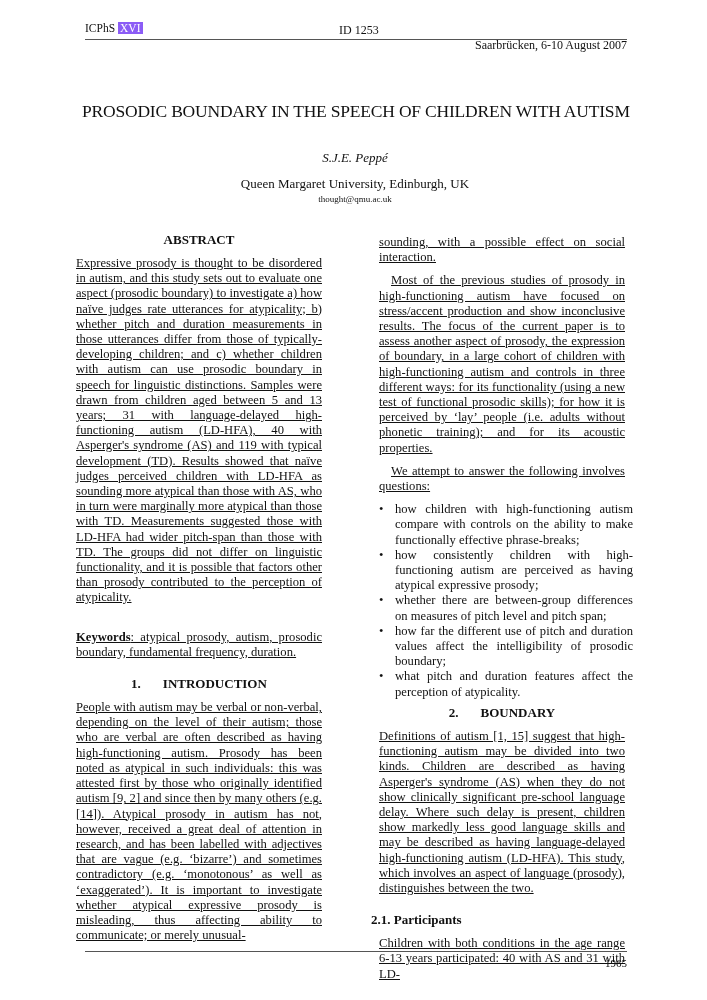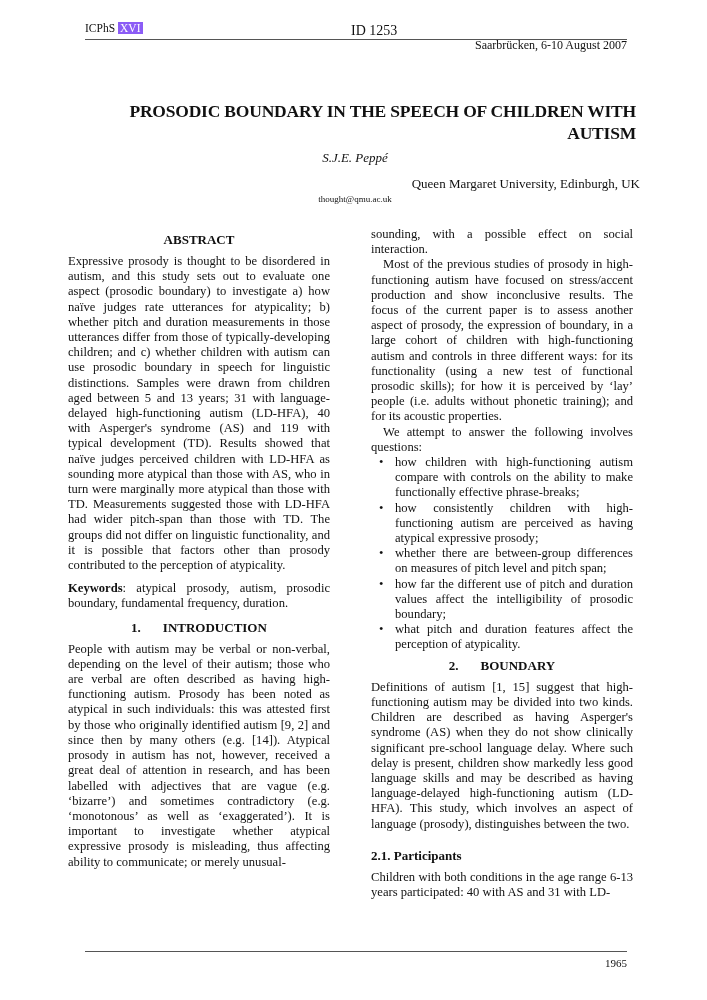--- a/index.html
+++ b/index.html
@@ -7,55 +7,55 @@
     width: 707px; height: 1000px; position: relative; overflow: hidden;
     font-family: "Liberation Serif", "DejaVu Serif", serif; color: #111;
   }
   .header {
     position: absolute; left: 85px; top: 22px; width: 542px; height: 17px;
     border-bottom: 1px solid #555;
     font-size: 11.5px;
   }
   .header .left { position: absolute; left: 0; top: 0; }
   .header .badge { background: #8b5cf6; color: #fff; padding: 0 2px; margin-left: 3px; font-size: 11.5px; }
-  .header .mid { position: absolute; left: 266px; top: 1px; font-size: 14px; }
+  .header .mid { position: absolute; left: 254px; top: 1px; font-size: 12px; }
   .header .right { position: absolute; right: 0; top: 16px; font-size: 12px; }
 
   .title {
-    position: absolute; left: 66px; top: 100px; width: 570px;
-    text-align: right; font-weight: bold; font-size: 17.5px; line-height: 22px;
+    position: absolute; left: 82px; top: 100px; width: 570px;
+    text-align: left; font-weight: normal; font-size: 17.5px; line-height: 22px;
     letter-spacing: -0.2px;
   }
   .author {
     position: absolute; left: 70px; top: 150px; width: 570px;
     text-align: center; font-weight: normal; font-style: italic; font-size: 13px;
   }
   .affil {
     position: absolute; left: 70px; top: 176px; width: 570px;
-    text-align: right; font-size: 13px;
+    text-align: center; font-size: 13px;
   }
   .email {
     position: absolute; left: 70px; top: 194px; width: 570px;
     text-align: center; font-size: 9px;
   }
 
   .col {
     position: absolute; width: 262px; font-size: 12.6px; line-height: 15.2px;
     text-align: justify;
   }
   .col-left { left: 68px; top: 232px; }
   .col-right { left: 371px; top: 227px; }
 
   .heading {
     text-align: center; font-weight: bold; font-size: 13px; margin: 0 0 6px 0;
     line-height: 16px;
   }
   .heading .num { margin-right: 22px; }
   .subheading { font-weight: bold; font-size: 13px; margin: 16px 0 6px 0; line-height: 16px; }
-  p { margin: 0; }
+  p { margin: 8px; text-decoration: underline; }
   .indent { text-indent: 12px; }
   .kw-label { font-weight: bold; }
   .gap { height: 8px; }
   .gap-s { height: 5px; }
 
   ul.questions { list-style: none; margin: 0; padding: 0; }
   ul.questions li { position: relative; padding-left: 24px; }
   ul.questions li::before {
     content: "\2022"; position: absolute; left: 8px; top: 0;
   }

